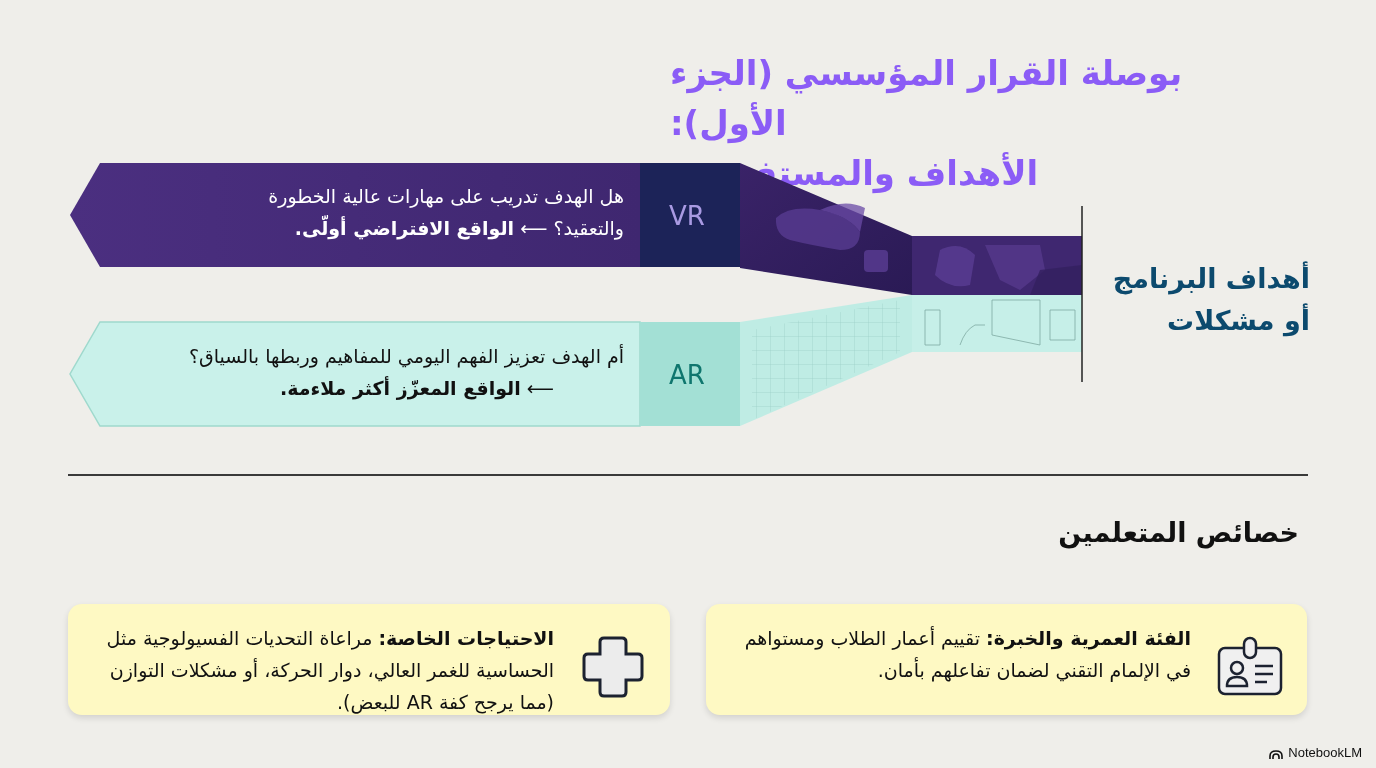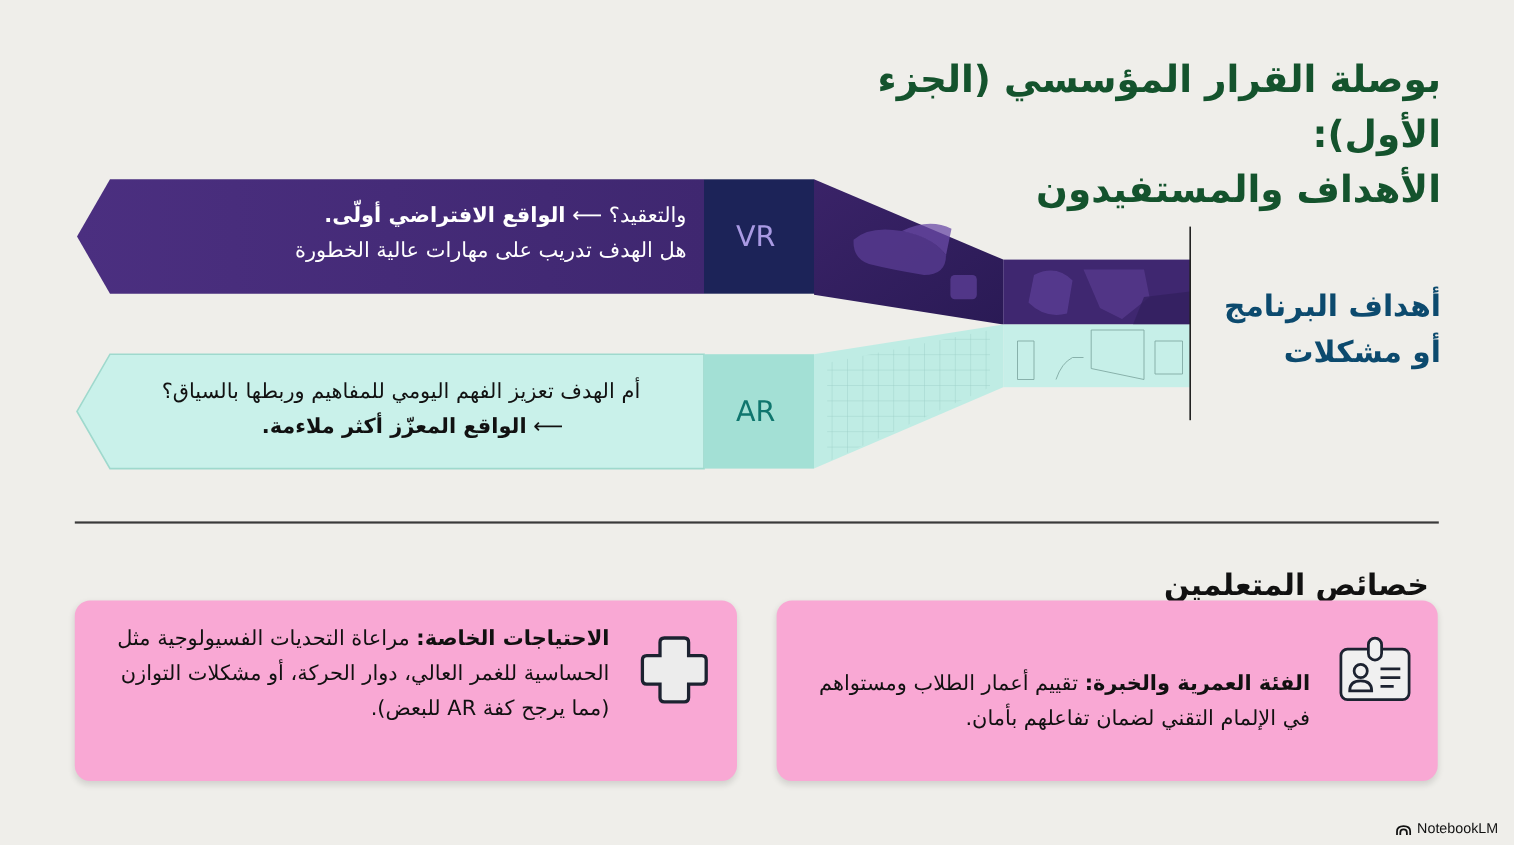--- a/index.html
+++ b/index.html
@@ -4,63 +4,63 @@
 <style>
   html, body { margin:0; padding:0; }
   body {
     width:1376px; height:768px; overflow:hidden; position:relative;
     background:#efeeea;
     font-family:"DejaVu Sans", "Liberation Sans", sans-serif;
     color:#111;
   }
   .title {
     position:absolute; right:66px; top:48px; width:640px;
-    font-size:34px; font-weight:bold; line-height:50px; text-align:right;
-    color:#14532d; margin:0;
+    font-size:34px; font-weight:bold; line-height:50px; text-align:left;
+    color:#8b5cf6; margin:0;
   }
   
   .funnel { position:absolute; left:0; top:0; width:1376px; height:460px; }
   .vr-text, .ar-text {
     position:absolute; width:560px; text-align:right;
     font-size:19px; line-height:32px;
   }
   .vr-text { right:752px; top:180px; color:#fff; }
-  .ar-text { right:794px; top:340px; color:#111; }
+  .ar-text { right:752px; top:340px; color:#111; }
   .vr-text b, .ar-text b { font-weight:bold; }
   .badge {
     position:absolute; width:100px; text-align:center;
     font-size:26px; line-height:40px; font-family:"DejaVu Sans", sans-serif;
   }
   .badge.vr { left:637px; top:196px; color:#a99ae3; }
   .badge.ar { left:637px; top:355px; color:#0f766e; }
   .goals-label {
     position:absolute; right:66px; top:258px; width:220px;
     font-size:27px; font-weight:bold; line-height:42px; text-align:right; color:#0c4a6e;
   }
   .divider {
     position:absolute; left:68px; top:474px; width:1240px; height:2px; background:#3a3a3a;
   }
   .section-title {
     position:absolute; right:72px; top:508px;
     font-size:27px; font-weight:bold; line-height:40px; color:#111; margin:5px;
   }
   .card {
-    position:absolute; top:546px; height:164px; background:#f9a8d4;
+    position:absolute; top:604px; height:111px; background:#fef9c3;
     border-radius:14px; box-shadow:0 3px 6px rgba(0,0,0,0.12);
   }
   .card.age { left:706px; width:601px; }
   .card.special { left:68px; width:602px; }
   .card .icon { position:absolute; top:28px; }
   .card.age .icon { right:22px; top:30px; }
   .card.special .icon { right:24px; top:30px; }
   .card .text {
     position:absolute; top:18px; text-align:right;
     font-size:19px; line-height:32px; color:#111;
   }
-  .card.age .text { right:116px; width:470px;margin-top:41px; }
+  .card.age .text { right:116px; width:470px; }
   .card.special .text { right:116px; width:470px; }
   .brand {
     position:absolute; right:14px; bottom:8px;
     font-size:13px; color:#111; display:flex; align-items:flex-end; gap:5px;
     direction:ltr; font-family:"Liberation Sans", sans-serif;
   }
 </style>
 </head>
 <body>
 
@@ -112,26 +112,26 @@
       <path d="M960 345 Q965 330 975 325 L985 325"></path>
       <path d="M992 300 L1040 300 L1040 345 L992 335 Z"></path>
       <path d="M1050 310 L1075 310 L1075 340 L1050 340 Z"></path>
     </g>
   </g>
 
   <line x1="1082" y1="206" x2="1082" y2="382" stroke="#222" stroke-width="1.5"></line>
 </svg>
 
 <div class="vr-text">
+  <div>هل الهدف تدريب على مهارات عالية الخطورة</div>
   <div>
     <span>والتعقيد؟</span>
     <span>⟵</span>
     <b>الواقع الافتراضي أولّى.</b>
   </div>
-  <div>هل الهدف تدريب على مهارات عالية الخطورة</div>
 </div>
 <div class="badge vr">VR</div>
 
 <div class="ar-text">
   <div>أم الهدف تعزيز الفهم اليومي للمفاهيم وربطها بالسياق؟</div>
   <div style="padding-right:70px;">
     <span>⟵</span>
     <b>الواقع المعزّز أكثر ملاءمة.</b>
   </div>
 </div>

